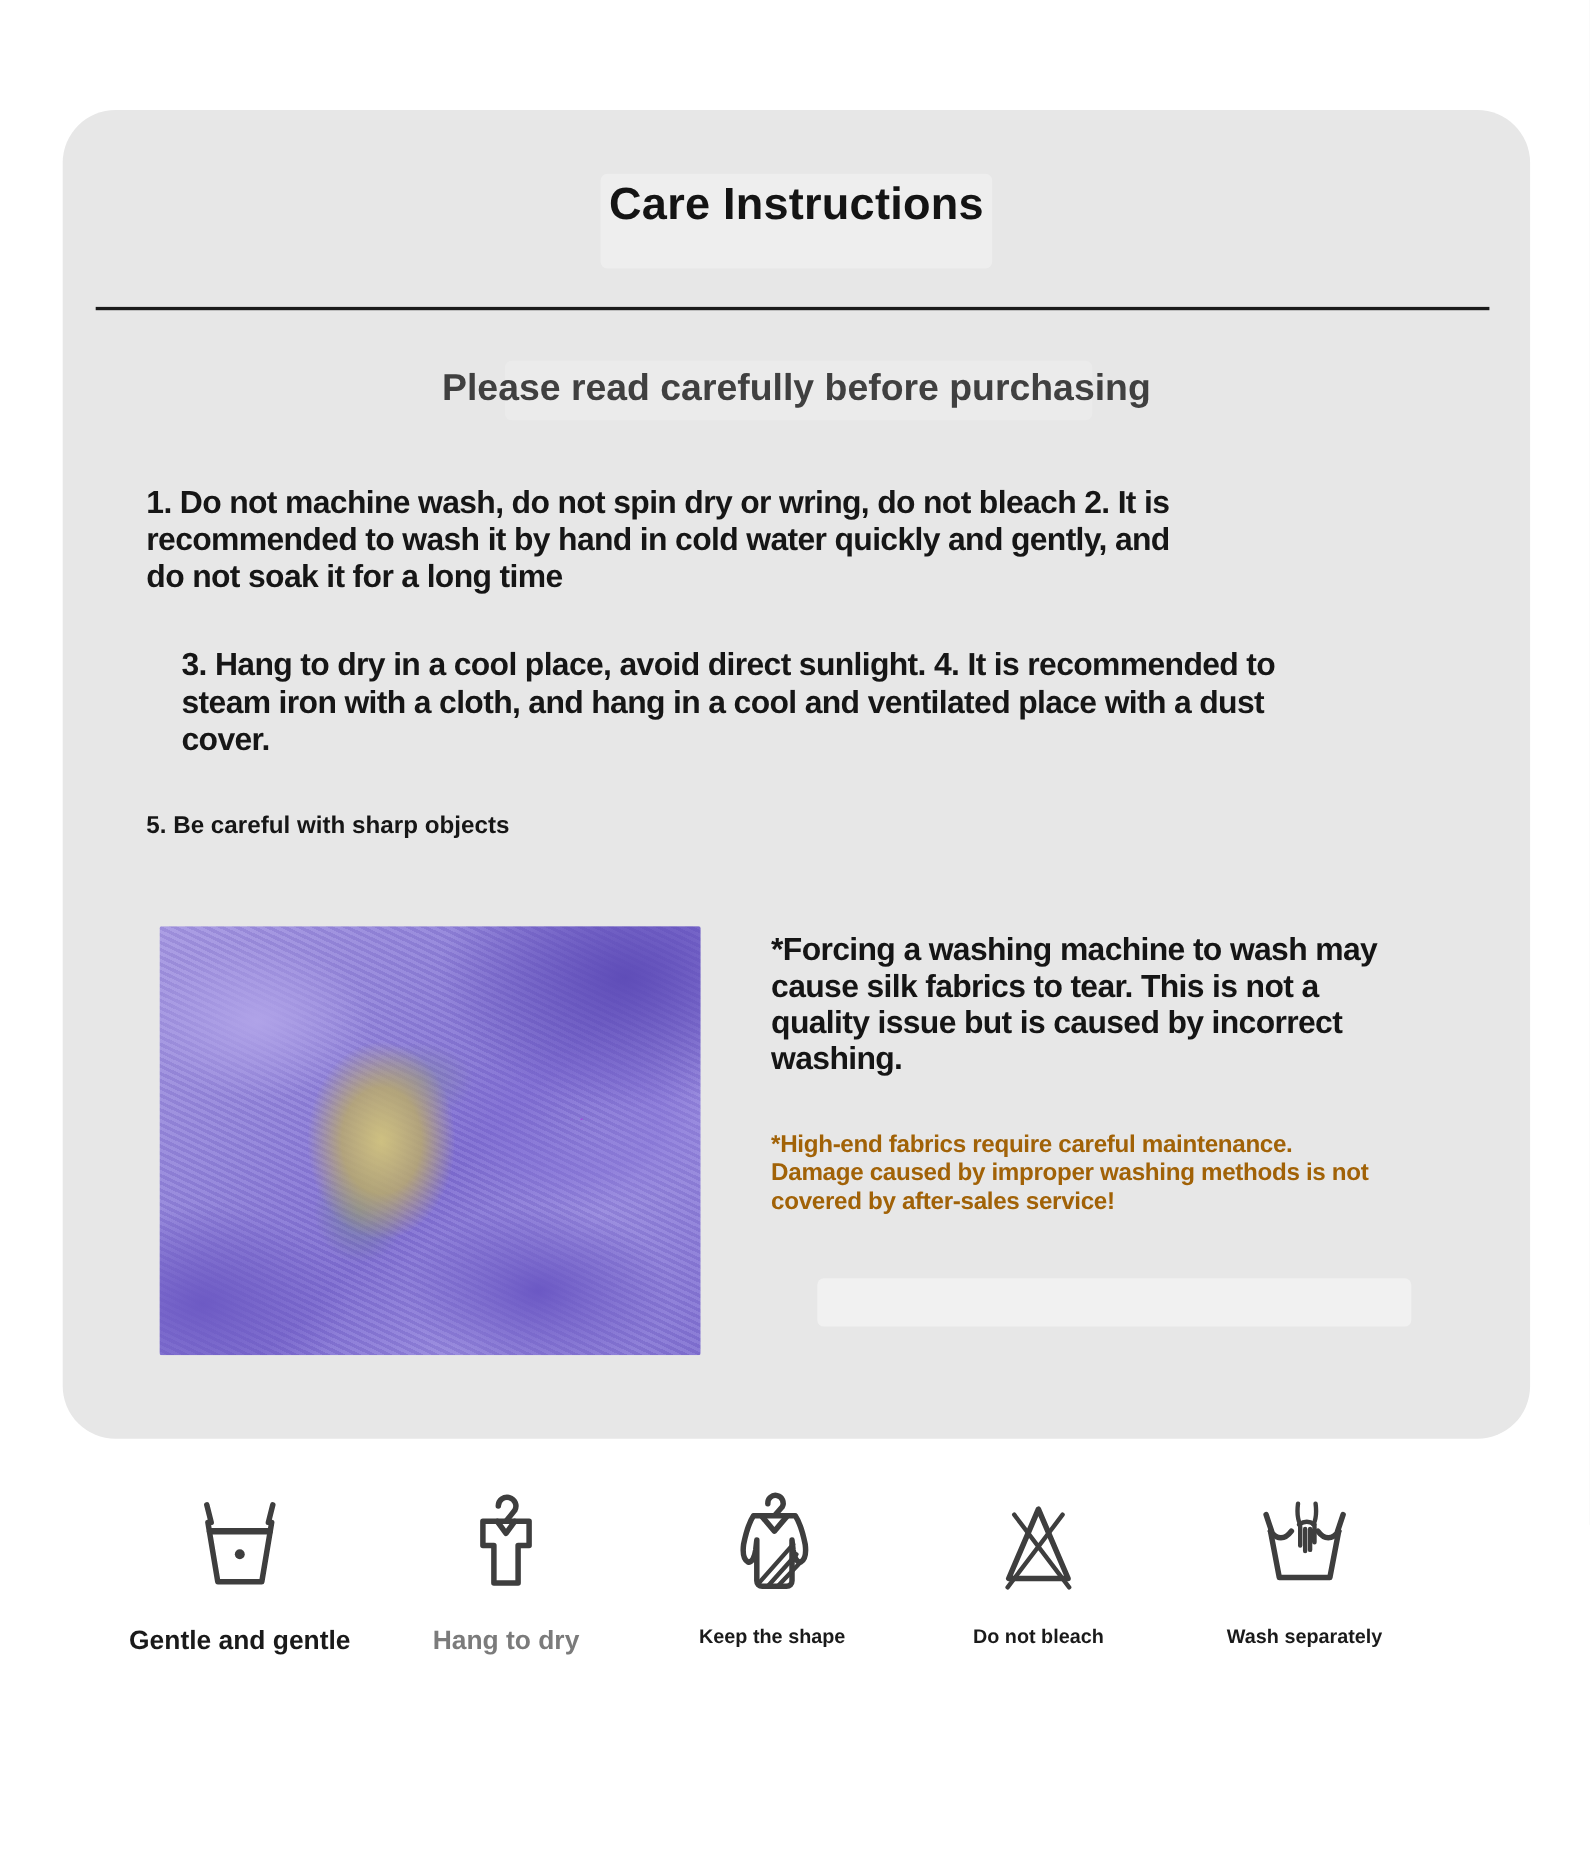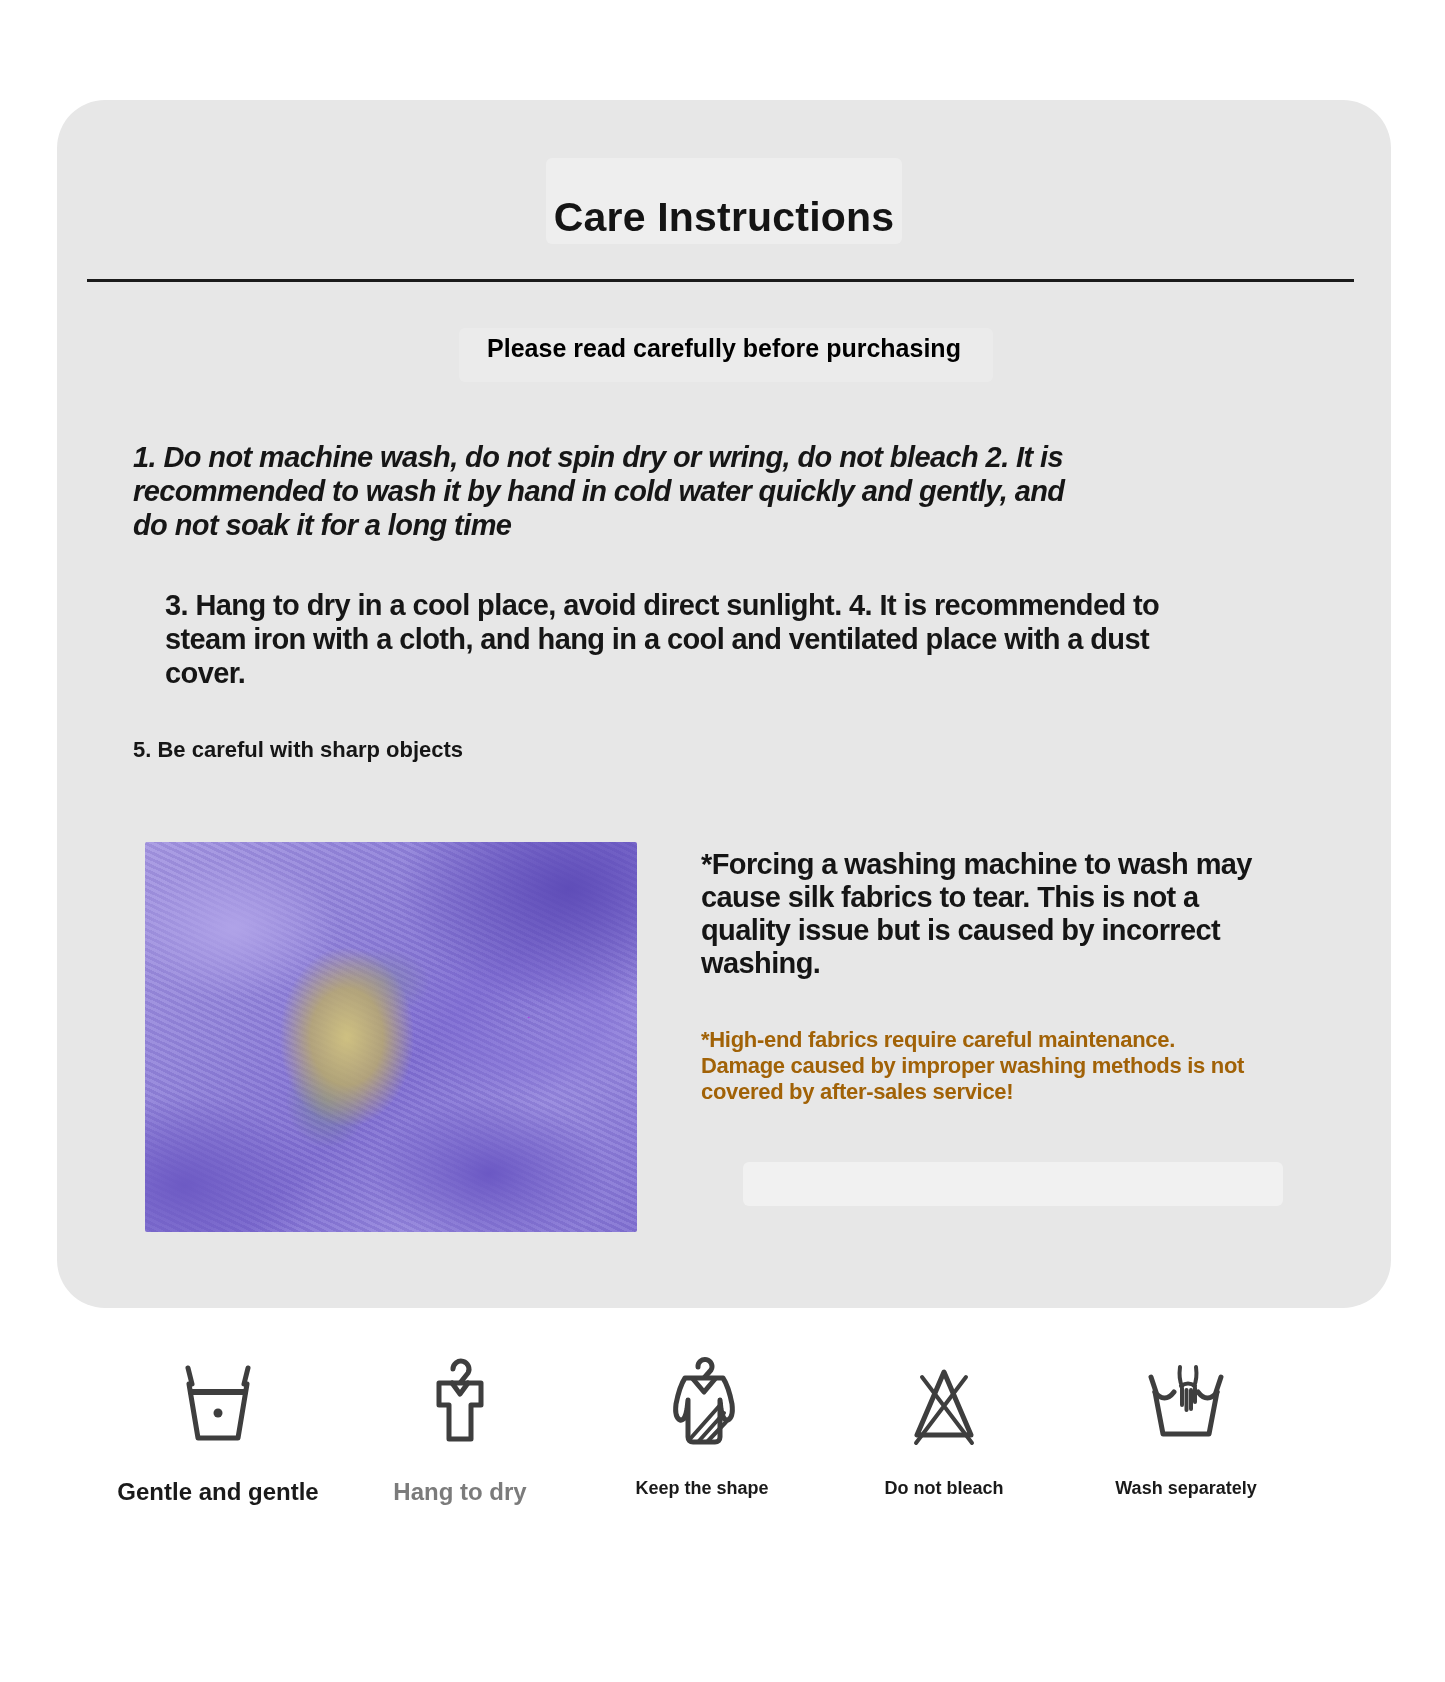--- a/index.html
+++ b/index.html
@@ -30,51 +30,50 @@
   .hl-strip    { left: 686px; top: 1062px; width: 540px; height: 44px; background: rgba(255,255,255,0.42); }
 
   .title {
     position: absolute;
     left: 0; right: 0; top: 62px;
     text-align: center;
     font-size: 41px;
     font-weight: bold;
     color: #141414;
     letter-spacing: 0.2px;
-    margin-top: 32px;
   }
 
   .divider {
     position: absolute;
     left: 30px; top: 179px;
     width: 1267px; height: 0;
     border-top: 3px solid #1b1b1b;
   }
 
   .subtitle {
     position: absolute;
     left: 0; right: 0; top: 234px;
     text-align: center;
-    font-size: 25px;
-    font-weight: bold;
-    color: #000000;
+    font-size: 34px;
+    font-weight: bold;
+    color: #404040;
   }
 
   .para {
     position: absolute;
     left: 76px;
     width: 1160px;
     font-size: 29px;
     line-height: 34px;
     font-weight: bold;
     letter-spacing: -0.6px;
     color: #161616;
     white-space: pre-line;
   }
-  .p1 { top: 340px; font-style: italic; }
+  .p1 { top: 340px; }
   .p2 { top: 488px; margin-left: 32px; }
 
   .para-small {
     position: absolute;
     left: 76px; top: 637px;
     font-size: 22px;
     font-weight: bold;
     color: #161616;
   }
 

